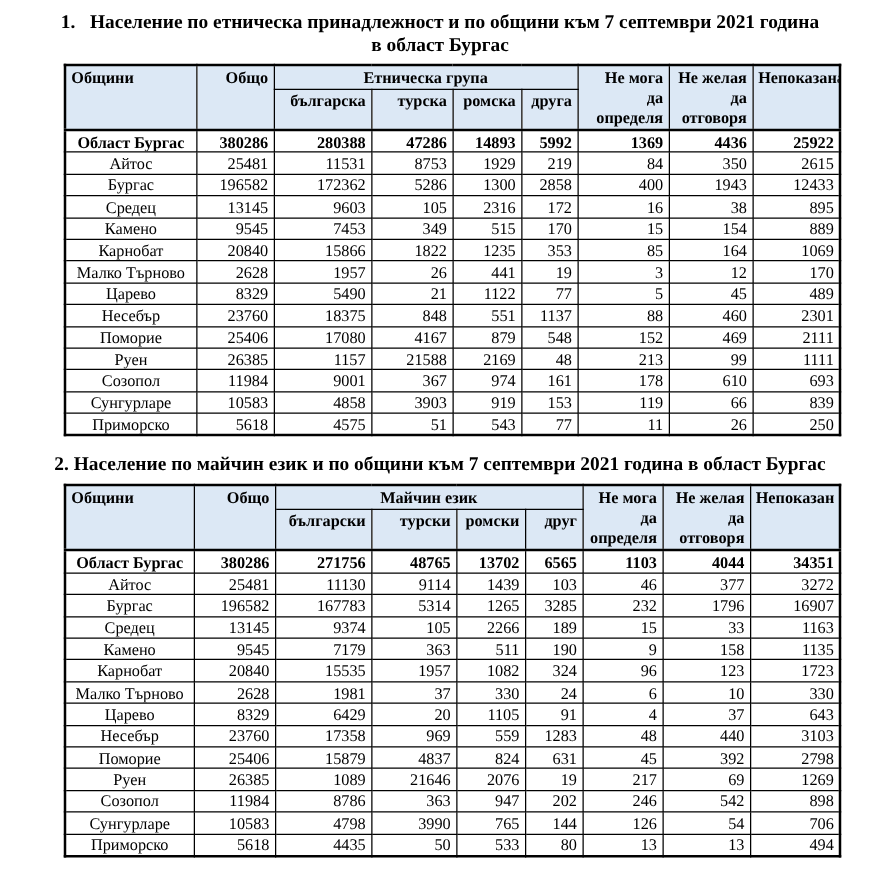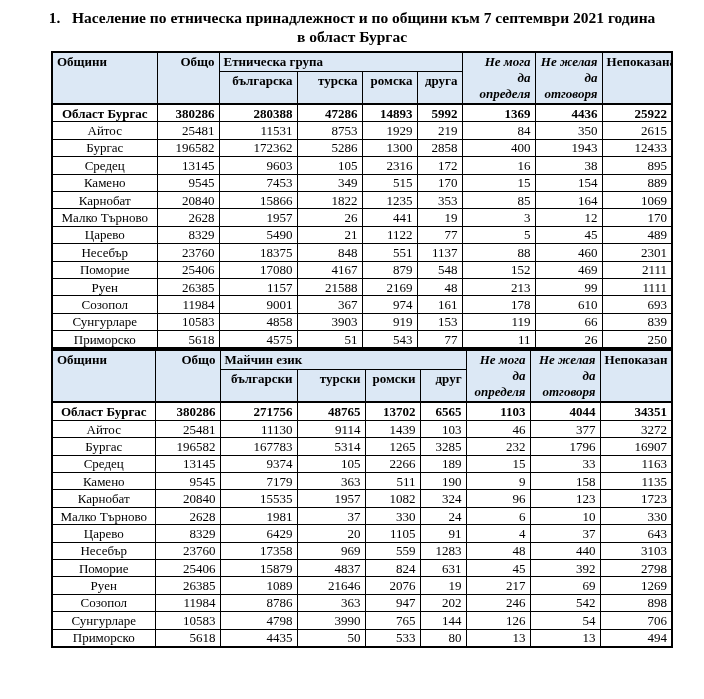--- a/index.html
+++ b/index.html
@@ -21,22 +21,22 @@
     font-size:13px;
   }
   th,td{border:1px solid #000;overflow:hidden;}
   thead th{
     background:#dce8f5;font-weight:bold;vertical-align:top;
     padding:1px 4px;line-height:16px;font-size:13px;
   }
   thead{border-bottom:2px solid #000;}
   .h-left{text-align:left;}
   .h-right{text-align:right;}
-  .h-center{text-align:left;}
-  .prewrap{white-space:pre-line;font-style:italic;}
+  .h-center{text-align:center;}
+  .prewrap{white-space:pre-line;}
   tr.h-row-1 th{height:16px;}
   tbody td{
     height:16.4px;line-height:15px;padding:0 4px;
     vertical-align:middle;
   }
   td.name{text-align:center;}
   td.num{text-align:right;}
   tr.bold td{font-weight:bold;}
 </style>
 </head>
@@ -230,20 +230,21 @@
           <td class="num">51</td>
           <td class="num">543</td>
           <td class="num">77</td>
           <td class="num">11</td>
           <td class="num">26</td>
           <td class="num">250</td>
         </tr>
       </tbody>
   </table>
 
+  <div class="doc-title title-2">2. Население по майчин език и по общини към 7 септември 2021 година в област Бургас</div>
 
   <table style="margin-top:0;">
     <colgroup>
       <col style="width:103px">
         <col style="width:65px">
         <col style="width:77px">
       <col style="width:68px">
         <col style="width:55px">
         <col style="width:46px">
       <col style="width:64px">

